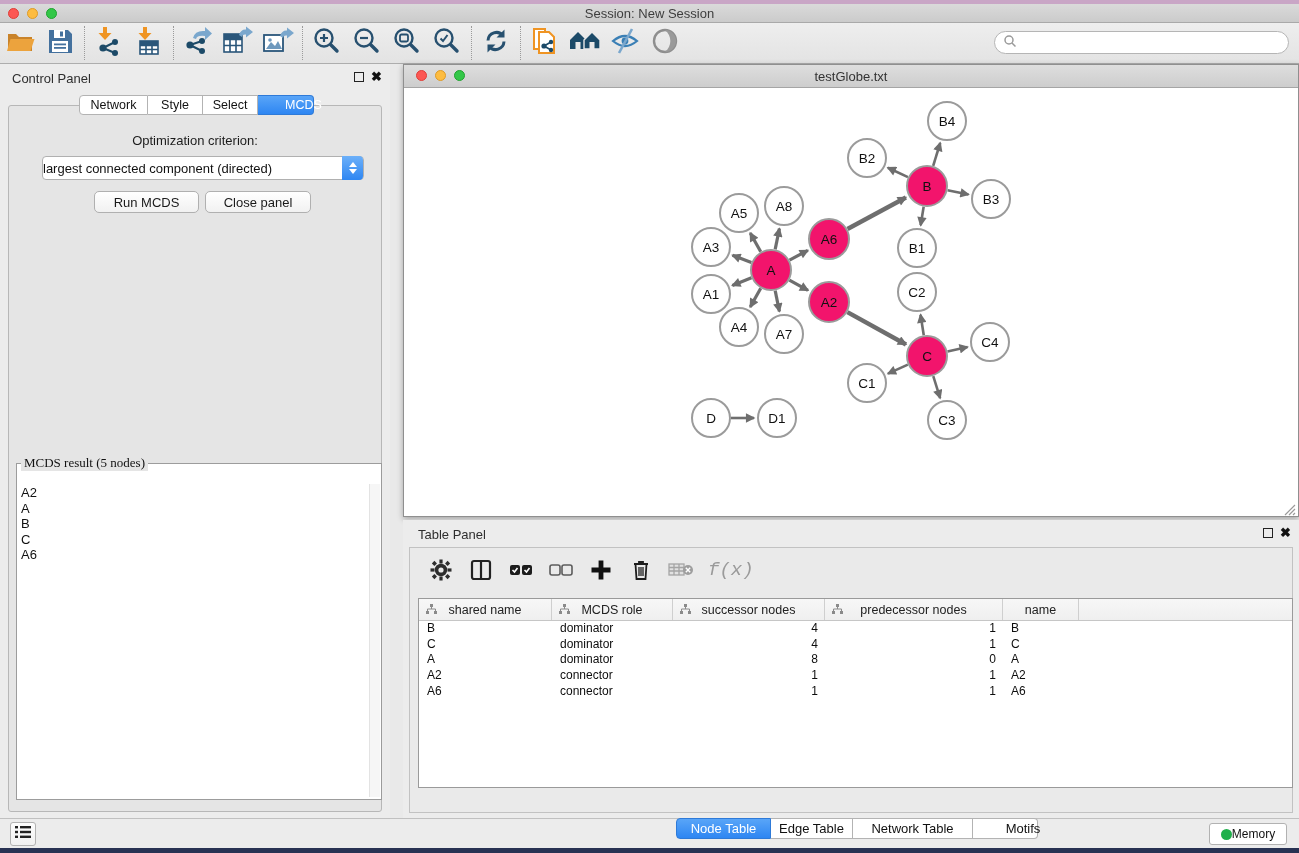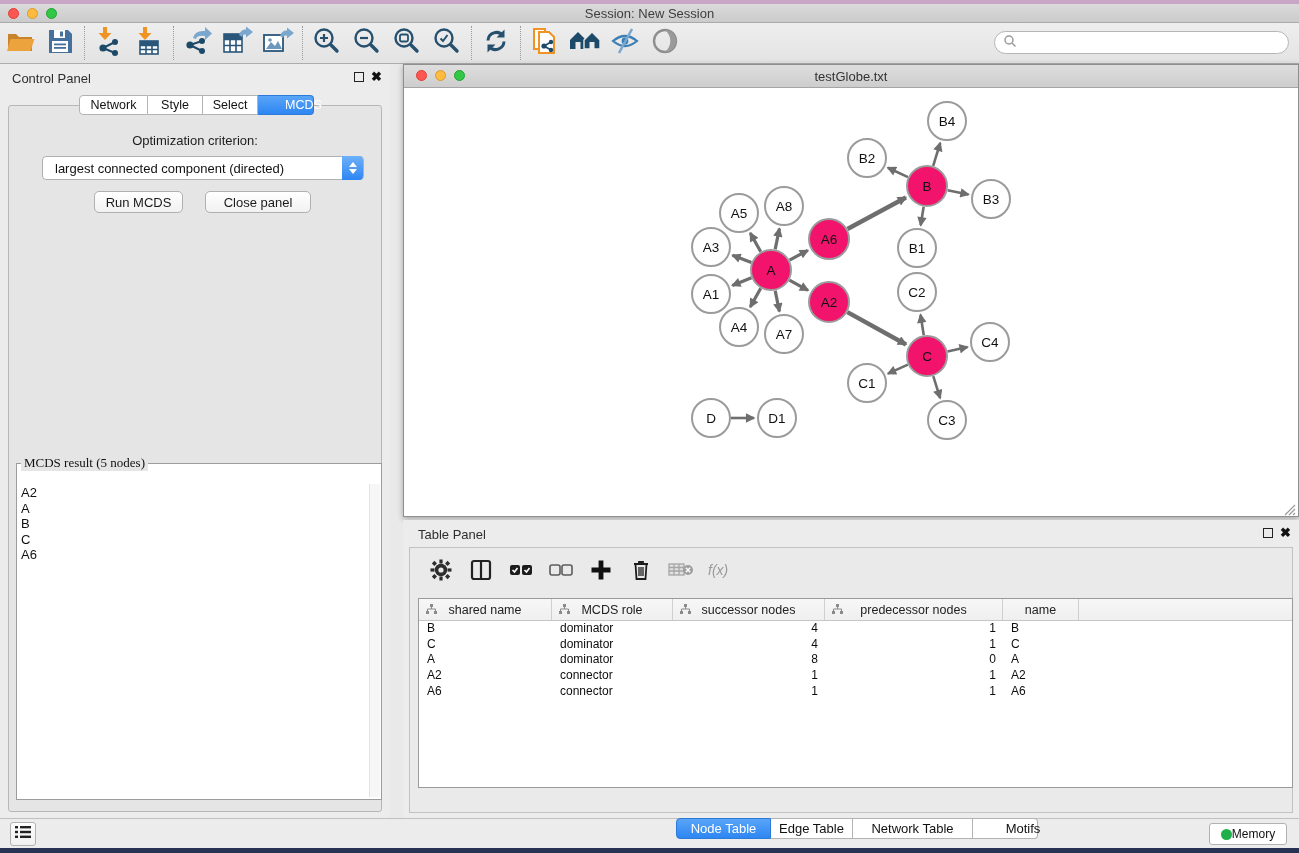--- a/index.html
+++ b/index.html
@@ -39,32 +39,32 @@
   .seg-tabs { position:absolute; display:flex; height:20px; z-index:5; }
   .seg { border:1px solid #b3b3b3; border-left:none; background:#fff;
     font-size:12.5px; color:#111; display:flex; align-items:center; justify-content:center; }
   .seg:first-child { border-left:1px solid #b3b3b3; border-radius:4px 0 0 4px; }
   .seg:last-child { border-radius:0 4px 4px 0;padding-left:36px; }
   .seg.active { background:linear-gradient(#59a5f8,#2e86f2); color:#fff; border-color:#2e7ad8; }
   #cp-tabs { left:79px; top:31px; }
   #opt-label { left:0; top:69px; width:390px; text-align:center; font-size:13px; color:#1c1c1c; }
   #criterion { left:42px; top:92px; width:322px; height:24px; background:#fff;
     border:1px solid #b0b0b0; border-radius:4px; display:flex; align-items:center;
-    font-size:13px; color:#111; padding-left:12px; }
+    font-size:13px; color:#111; }
   #criterion .stepper { position:absolute; right:0; top:-1px; width:21px; height:24px;
     background:linear-gradient(#6cb0f9,#2e86f2); border-radius:0 4px 4px 0;
     display:flex; flex-direction:column; align-items:center; justify-content:center; gap:2px; }
   .tri-up { width:0; height:0; border-left:4px solid transparent; border-right:4px solid transparent;
     border-bottom:5px solid #fff; }
   .tri-dn { width:0; height:0; border-left:4px solid transparent; border-right:4px solid transparent;
     border-top:5px solid #fff; }
   .btn { position:absolute; height:22px; background:linear-gradient(#ffffff,#f1f1f1);
     border:1px solid #b0b0b0; border-radius:5px; font-size:13px; color:#1a1a1a;
     display:flex; align-items:center; justify-content:center; }
-  #run-btn { left:94px; top:127px; width:89px; }
+  #run-btn { left:94px; top:127px; width:105px; }
   #closep-btn { left:205px; top:127px; width:106px; }
   #result-fs { position:absolute; left:16px; top:391px; width:366px; height:345px;
     border:1px solid #9c9c9c; background:#fff; }
   #result-fs legend { font-size:13px; color:#111; margin-left:4px; padding:0 3px; background:#e5e5e5;font-family:Liberation Serif, serif; }
   #result-list { position:absolute; left:4px; top:14px; font-size:13px; color:#111; line-height:15.5px; }
   #result-scroll { position:absolute; right:1px; top:13px; bottom:2px; width:11px;
     background:#f6f6f6; border-left:1px solid #e3e3e3; }
   
   #net-window { left:403px; top:64px; width:896px; height:453px; background:#fff;
     border:1px solid #8f8f8f; box-shadow:0 2px 6px rgba(0,0,0,.3);text-decoration:underline; }
@@ -73,21 +73,21 @@
     display:flex; align-items:center; justify-content:center; font-size:13px; color:#333; }
   #net-canvas { position:absolute; left:0; top:23px; width:894px; height:428px; background:#fff; }
   #net-grip { position:absolute; right:2px; bottom:2px; width:12px; height:12px; }
   
   #table-panel { left:403px; top:520px; width:896px; height:298px; background:#ececec; }
   #tp-content { left:6px; top:27px; width:884px; height:266px; background:#eaeaea;
     border:1px solid #c2c2c2; }
   #tp-toolbar { position:absolute; left:0; top:0; width:100%; height:44px;
     display:flex; align-items:center; gap:14px; padding-left:18px; }
   .tpi { display:flex; align-items:center; justify-content:center; width:26px; height:26px; }
-  #fx-label { font-size:14px; color:#9a9a9a; font-family:Liberation Sans, sans-serif; font-style:italic; }
+  #fx-label { font-size:19px; color:#9a9a9a; font-family:Liberation Mono, monospace; font-style:italic; }
   #tp-table { position:absolute; left:8px; top:50px; width:875px; height:190px;
     background:#fff; border:1px solid #9a9a9a; overflow:hidden; }
   .tp-grid { display:grid; grid-template-columns:133px 121px 152px 178px 76px 1fr; }
   #tp-header { background:linear-gradient(#f7f7f7,#efefef); border-bottom:1px solid #c6c6c6; height:22px; }
   .th { position:relative; border-right:1px solid #cfcfcf; display:flex; align-items:center;
     justify-content:center; font-size:12.5px; color:#222; gap:5px; }
   .th .hic { position:absolute; left:7px; top:5px; }
   .tr { height:15.7px; }
   .td { font-size:12px; color:#0d0d0d; line-height:15.7px; white-space:nowrap; }
   .td.l { padding-left:8px; text-align:left; }

